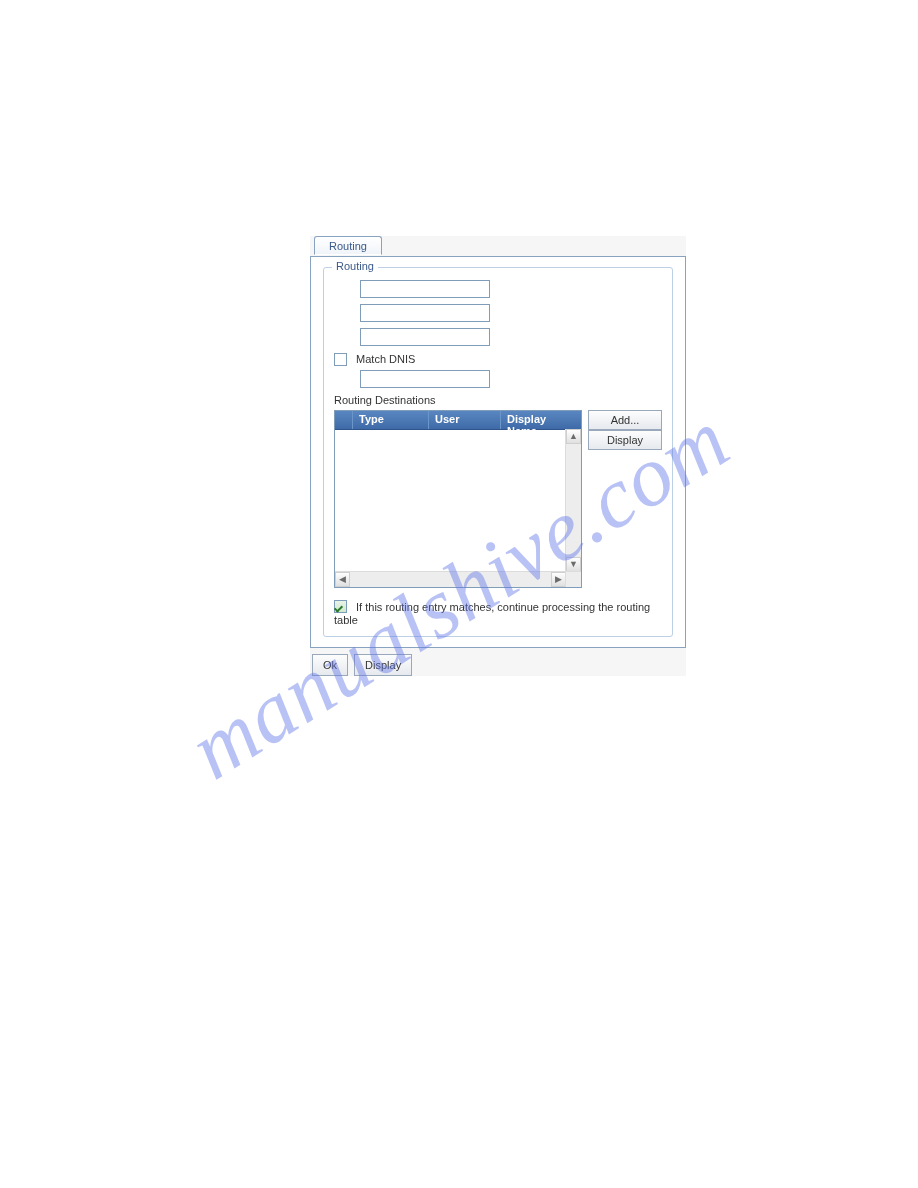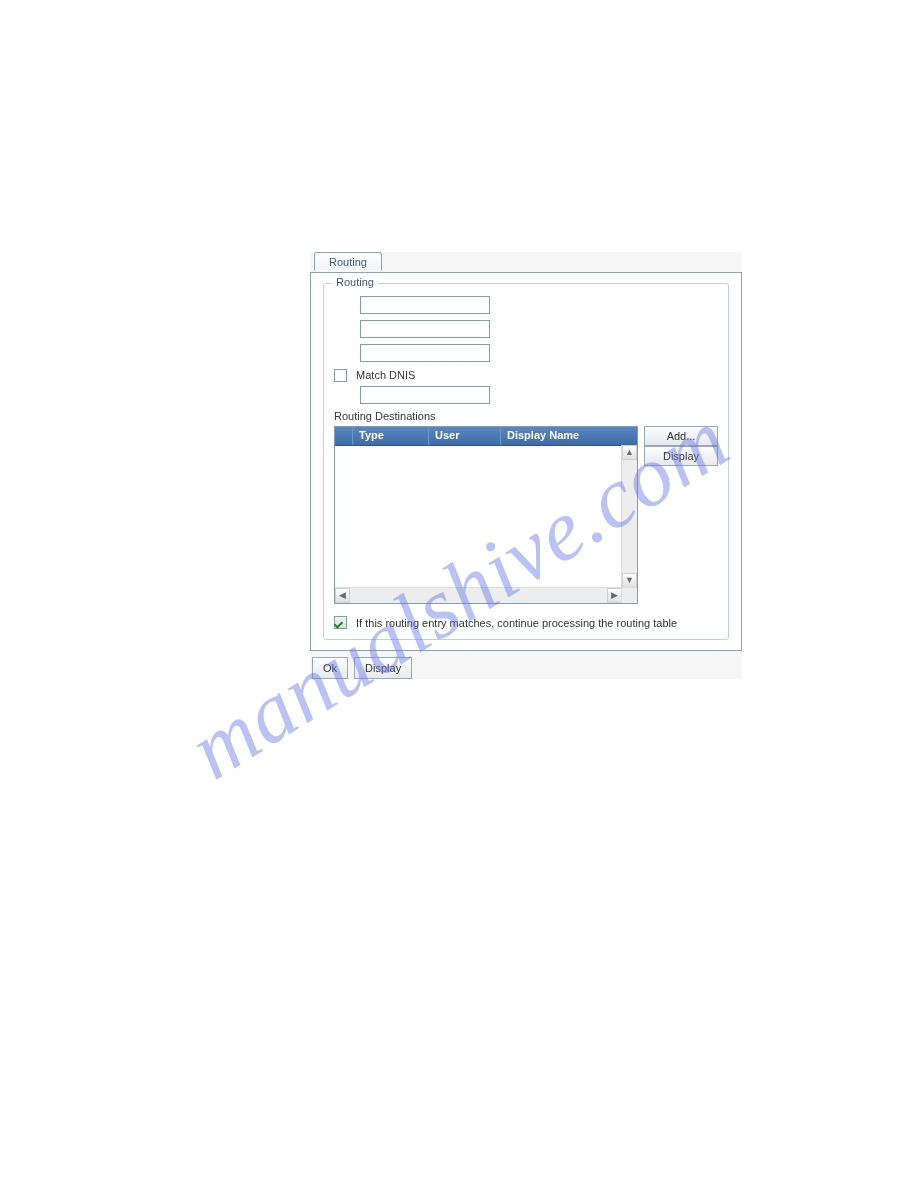--- a/index.html
+++ b/index.html
@@ -1,17 +1,17 @@
 <!DOCTYPE html>
 <html><head>
 <meta charset="utf-8">
 <style>
 html,body{margin:0;padding:0;width:918px;height:1188px;background:#fff;font-family:Tahoma,Verdana,Arial,sans-serif;font-size:11px;color:#333;position:relative;overflow:hidden}
 .page{position:relative;width:918px;height:1188px}
-.dialog{position:absolute;left:310px;top:252px;width:432px;background:#f6f6f6}
+.dialog{position:absolute;left:310px;top:236px;width:376px;background:#f6f6f6}
 .tabbar{position:relative;height:20px}
 .tab{position:absolute;left:4px;top:0;height:19px;padding:3px 14px 0;border:1px solid #88a3c0;border-bottom:1px solid #fff;border-radius:3px 3px 0 0;background:linear-gradient(#fff,#f0f4f9);color:#3a5a8a;font-size:11px;z-index:2;box-sizing:border-box}
 .panel{border:1px solid #88a3c0;background:#fff;padding:10px 12px 10px;position:relative}
 .fieldset{border:1px solid #bcd0e6;border-radius:3px;padding:8px 10px 10px;position:relative}
 .legend{position:absolute;top:-8px;left:8px;background:#fff;padding:0 4px;color:#3a5a8a;font-size:11px}
 .row{margin:2px 0 4px}
 .chk{display:inline-block;width:13px;height:13px;border:1px solid #7f9db9;background:#fff;vertical-align:middle;box-sizing:border-box;margin-right:6px}
 .chk.checked{background:linear-gradient(#e8f4e8,#cfe8cf);position:relative}
 .chk.checked::after{content:"";position:absolute;left:1px;top:3px;width:3px;height:6px;border:solid #2a7a2a;border-width:0 2px 2px 0;transform:rotate(45deg)}
 .lbl{vertical-align:middle}

